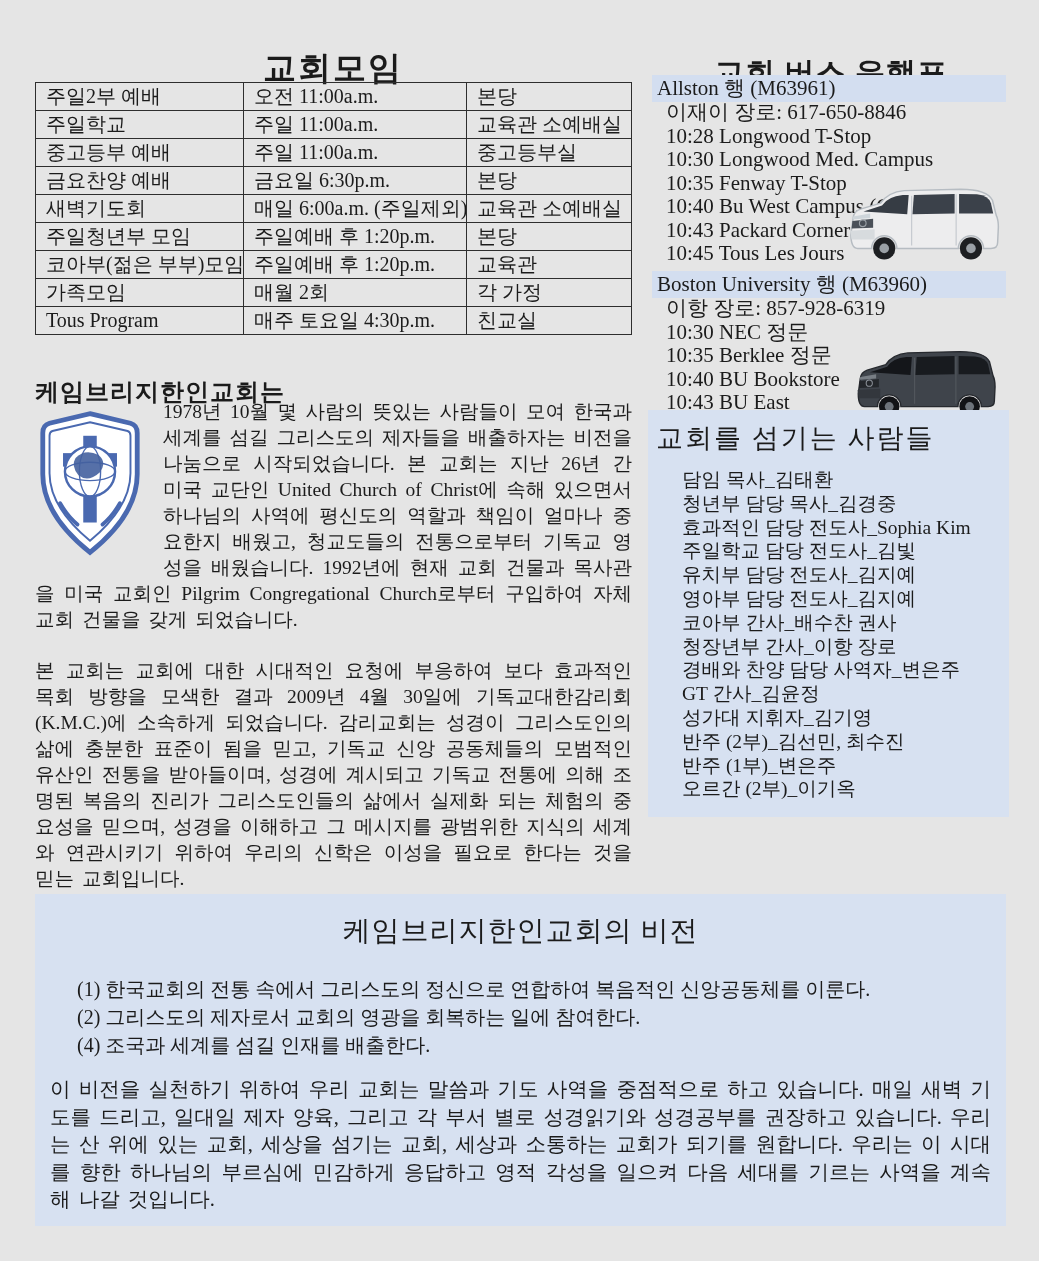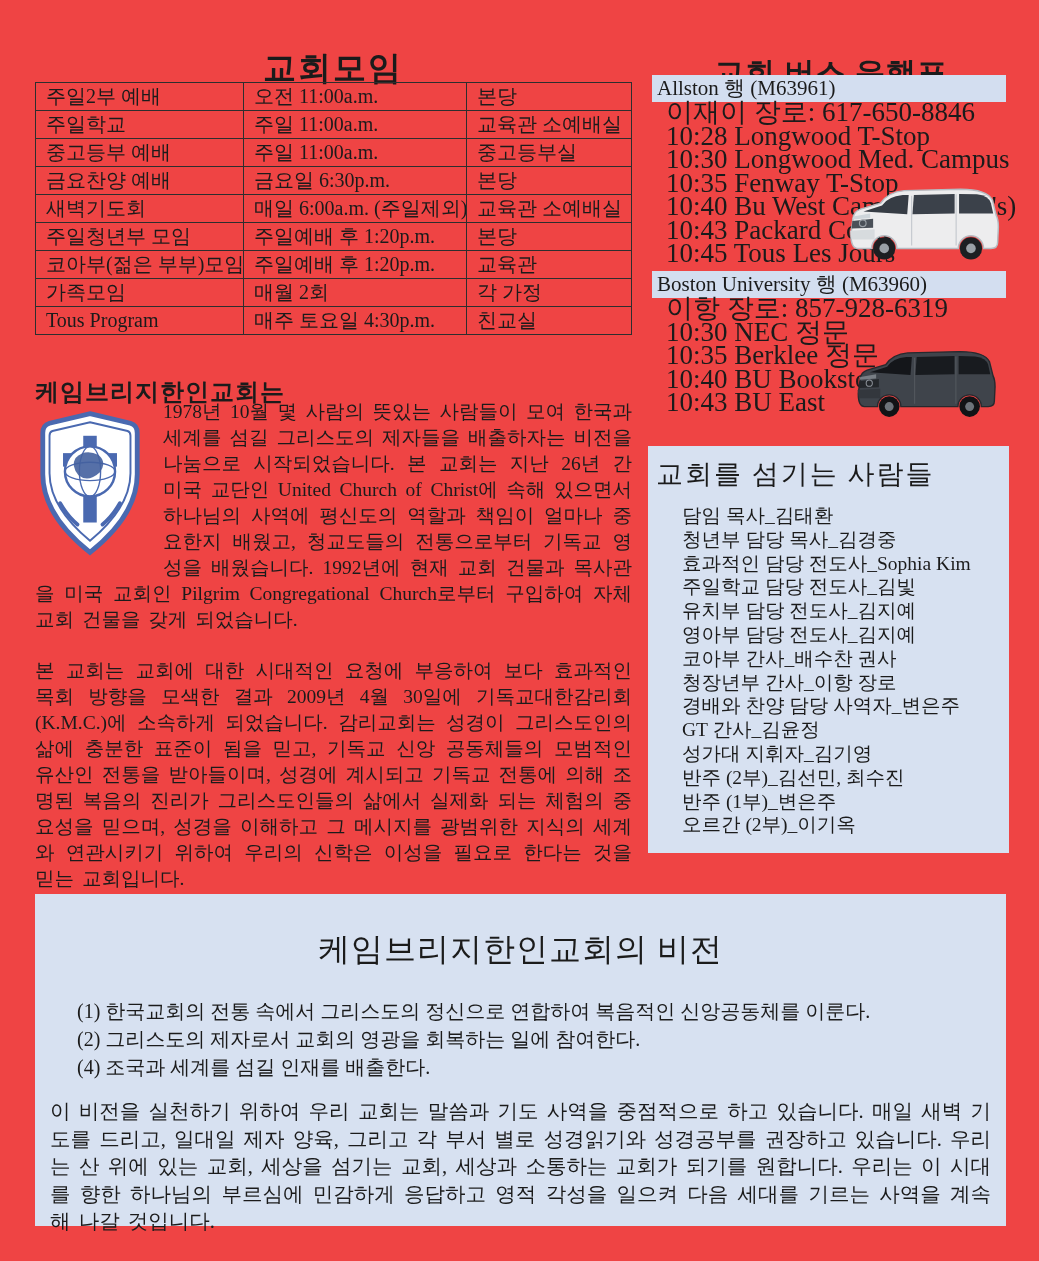--- a/index.html
+++ b/index.html
@@ -1,17 +1,17 @@
 <!DOCTYPE html>
 <html lang="ko" style="--highlight: #d3def0; --panel: #d7e1f1; --logo_blue: #4a69b0; --text: #1b1b1b;"><head>
 <meta charset="utf-8">
 <style>
   html,body{margin:0;padding:0;background:#fff;}
   #page{
-    position:relative;width:1039px;height:1261px;background:#ef4444;
+    position:relative;width:1039px;height:1261px;background:#e5e5e5;
     font-family:"Liberation Serif","DejaVu Serif",serif;color:#1b1b1b;
     overflow:hidden;
   }
   
   .meetings-title{
     position:absolute;left:35px;top:24px;width:596px;text-align:center;
     font-size:33px;letter-spacing:2px;
   }
   table.meetings{
     position:absolute;left:35px;top:82px;width:596px;
@@ -34,39 +34,39 @@
     position:absolute;left:653px;top:33px;width:356px;text-align:center;
     font-size:30px;letter-spacing:1px;
   }
   .route-header{
     position:absolute;left:652px;width:354px;height:27px;box-sizing:border-box;
     background:var(--highlight,#d3def0);font-size:21px;line-height:26px;padding-left:5px;
     white-space:nowrap;
   }
   #route1-header{top:75px;}
   #route2-header{top:271px;}
-  .route-lines{position:absolute;left:666px;font-size:27px;line-height:23.5px;white-space:nowrap;}
+  .route-lines{position:absolute;left:666px;font-size:21px;line-height:23.5px;white-space:nowrap;}
   #route1-lines{top:101px;}
   #route2-lines{top:297px;}
   .van{position:absolute;}
   #van-white{left:843px;top:181px;width:164px;height:83px;}
   #van-dark{left:851px;top:344px;width:152px;height:77px;}
   
   .servants-box{
-    position:absolute;left:648px;top:446px;width:361px;height:407px;
+    position:absolute;left:648px;top:410px;width:361px;height:407px;
     background:var(--panel,#d7e1f1);box-sizing:border-box;padding:8px 4px 0 8px;
   }
   .servants-title{font-size:27px;letter-spacing:2px;margin:2px 0 12px 0;}
   .servants-list div{font-size:19.5px;line-height:23.8px;padding-left:26px;white-space:nowrap;}
   
   .vision-box{
     position:absolute;left:35px;top:894px;width:971px;height:332px;
     background:var(--panel,#d7e1f1);box-sizing:border-box;
   }
-  .vision-title{text-align:center;font-size:32px;letter-spacing:1px;margin-top:34px;}
+  .vision-title{text-align:center;font-size:28px;letter-spacing:1px;margin-top:18px;}
   .vision-items{margin:25px 0 0 42px;font-size:20px;line-height:28px;}
   .vision-para{
     margin:17px 15px 0 15px;text-align:justify;font-size:20.5px;line-height:27.5px;
     word-spacing:3px;
   }
 </style>
 </head>
 <body>
 
 <div id="page">

